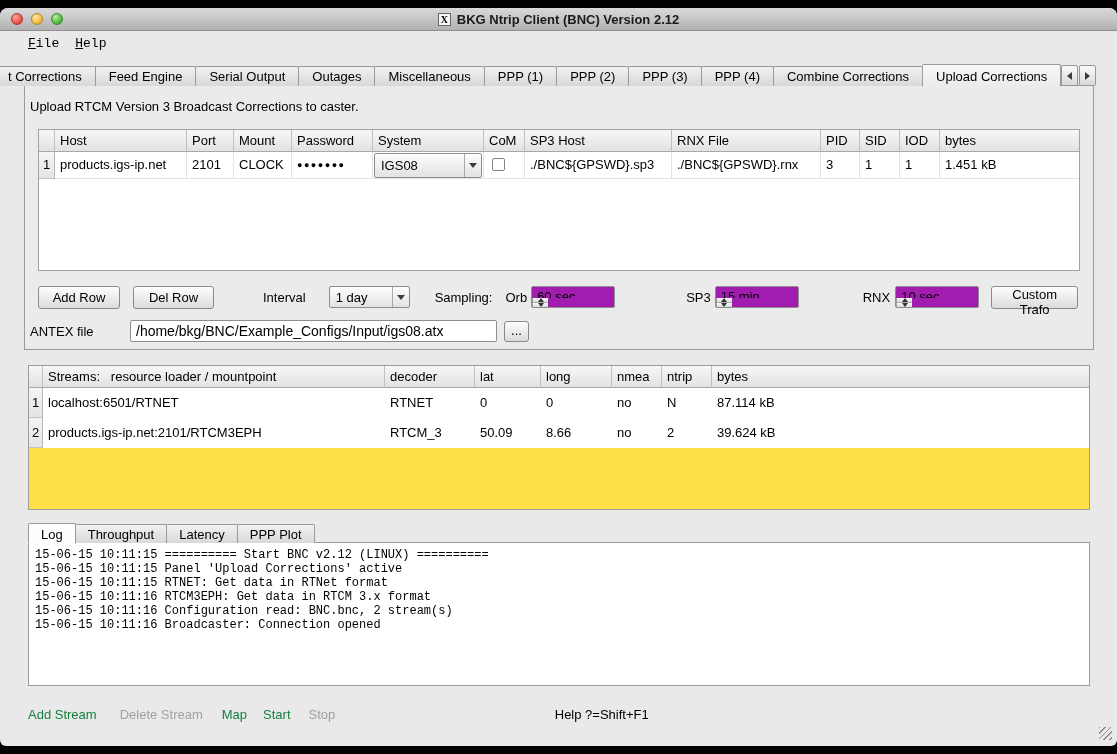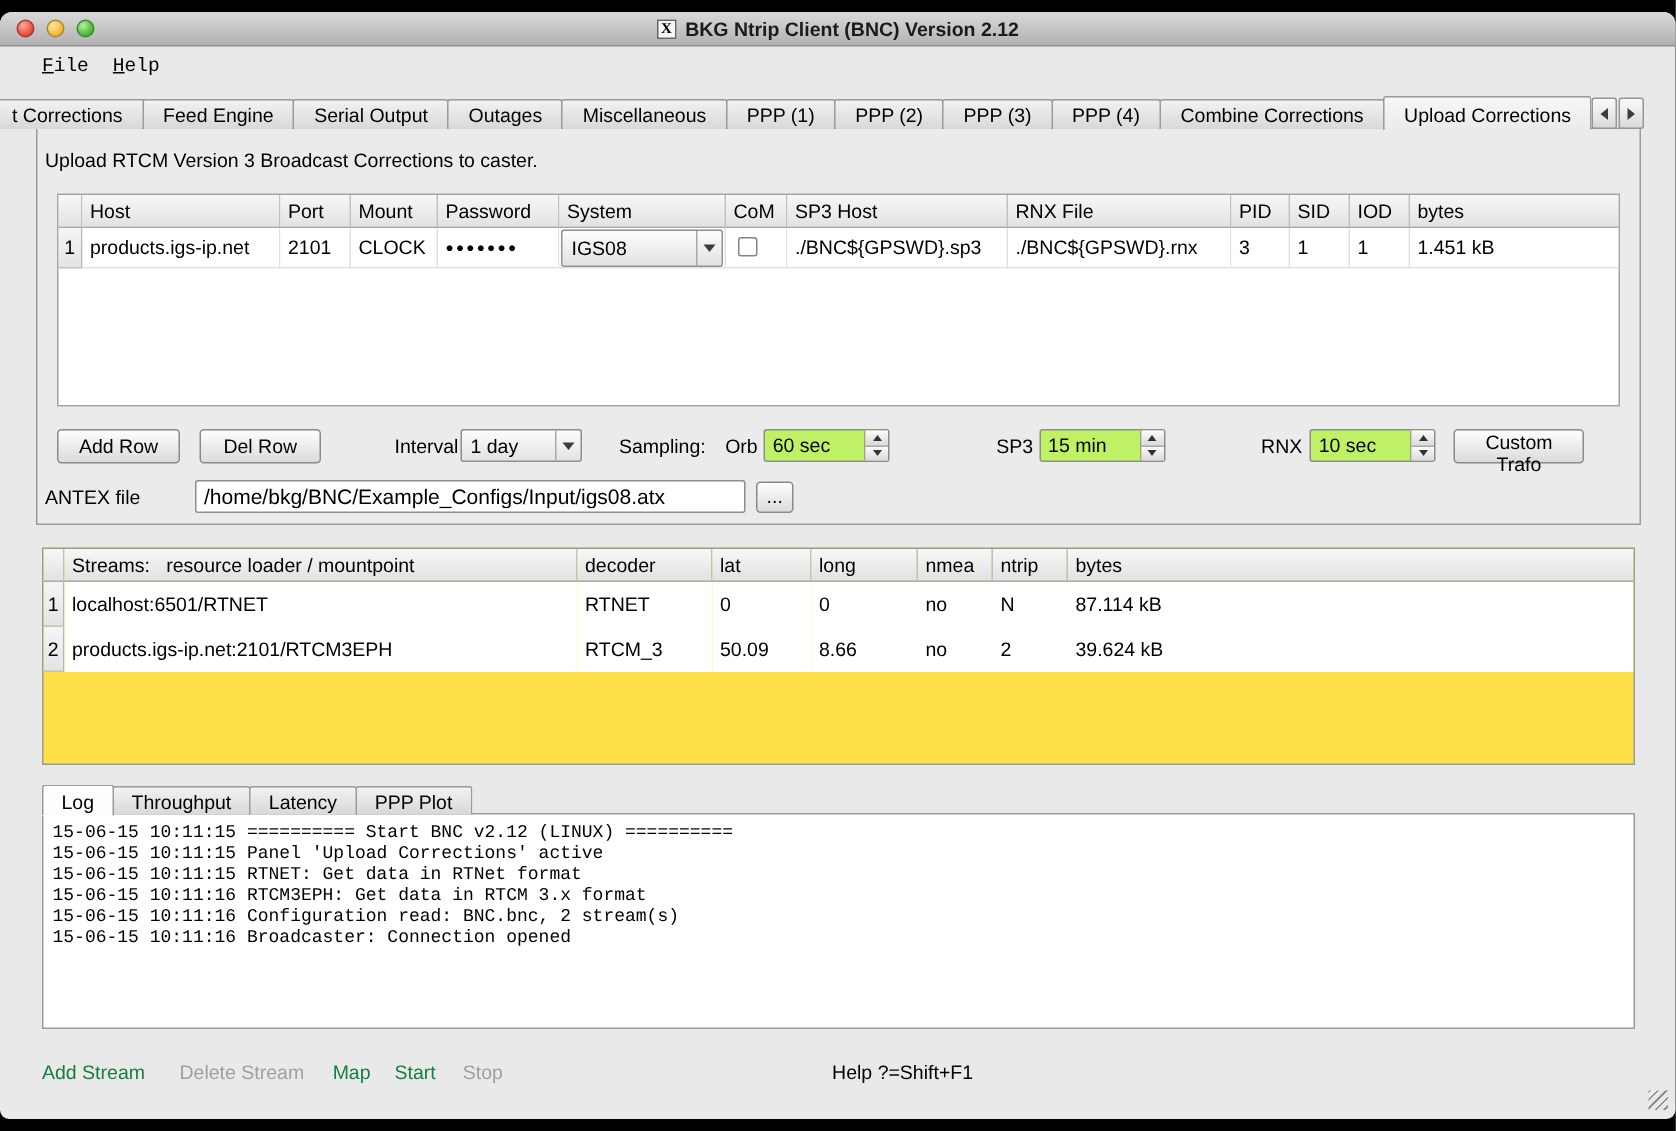--- a/index.html
+++ b/index.html
@@ -64,34 +64,34 @@
               background:#fff; margin:6px 0 0 3px; }
 
   
   .combo { display:flex; align-items:center; height:22px; border:1px solid #8e8e8e; border-radius:2px;
            background:linear-gradient(#fdfdfd,#e2e2e2); }
   .combo-val { flex:1; padding:0 6px; font-size:13px; white-space:nowrap; overflow:hidden; }
   .combo-btn { width:17px; align-self:stretch; display:flex; align-items:center; justify-content:center;
                border-left:1px solid #a8a8a8; }
   .tri-down { width:0; height:0; border-left:4px solid transparent; border-right:4px solid transparent; border-top:5px solid #3c3c3c; }
   .cellcombo { width:calc(100% - 2px); height:25px; margin:1px; }
-  .spin { display:flex; width:84px; height:22px; border:1px solid #8e8e8e; border-radius:2px; background:#bef264; }
+  .spin { display:flex; width:84px; height:22px; border:1px solid #8e8e8e; border-radius:2px; background:#a21caf;flex-direction:column; }
   .spin-val { flex:1; padding:0 5px; line-height:20px; font-size:13px; white-space:nowrap; overflow:hidden; }
   .spin-btns { width:16px; display:flex; flex-direction:column; border-left:1px solid #9e9e9e; }
   .spin-btn { flex:1; display:flex; align-items:center; justify-content:center; background:linear-gradient(#fbfbfb,#dadada); }
   .spin-btn + .spin-btn { border-top:1px solid #ababab; }
   .tri-up-s  { width:0; height:0; border-left:3px solid transparent; border-right:3px solid transparent; border-bottom:4px solid #333; }
   .tri-down-s{ width:0; height:0; border-left:3px solid transparent; border-right:3px solid transparent; border-top:4px solid #333; }
 
   .btn { height:23px; border:1px solid #8a8a8a; border-radius:3px; background:linear-gradient(#fefefe,#dbdbdb);
          font-family:"Liberation Sans",sans-serif; font-size:13px; color:#000; padding:0 10px; text-align:center; }
   .w-addrow{width:82px;} .w-delrow{width:81px; margin-left:13px;} .w-trafo{width:87px; margin-left:12px;}
   .controls { display:flex; align-items:center; margin-top:14px; height:24px; }
   .lbl { font-size:13px; white-space:nowrap; color:#000; }
-  .interval-lbl{ margin-left:49px; } .interval-combo{ width:81px; margin-left:1px; }
+  .interval-lbl{ margin-left:49px; } .interval-combo{ width:81px; margin-left:23px; }
   .sampling-lbl{ margin-left:25px; } .orb-lbl{ margin-left:13px; } .orb-spin{ margin-left:4px; }
   .sp3-lbl{ margin-left:71px; } .sp3-spin{ margin-left:4px; }
   .rnx-lbl{ margin-left:64px; } .rnx-spin{ margin-left:5px; }
 
   .antex-row { display:flex; align-items:center; margin-top:11px; height:22px; }
   .antex-lbl { width:100px; margin-left:-8px; flex:none; }
   .antex-input { width:367px; height:22px; border:1px solid #8e8e8e; border-radius:2px; background:#fff;
                  font-family:"Liberation Sans",sans-serif; font-size:14px; padding:0 5px; color:#000; }
   .browse { height:21px; width:25px; margin-left:7px; padding:0; line-height:18px; }
 

